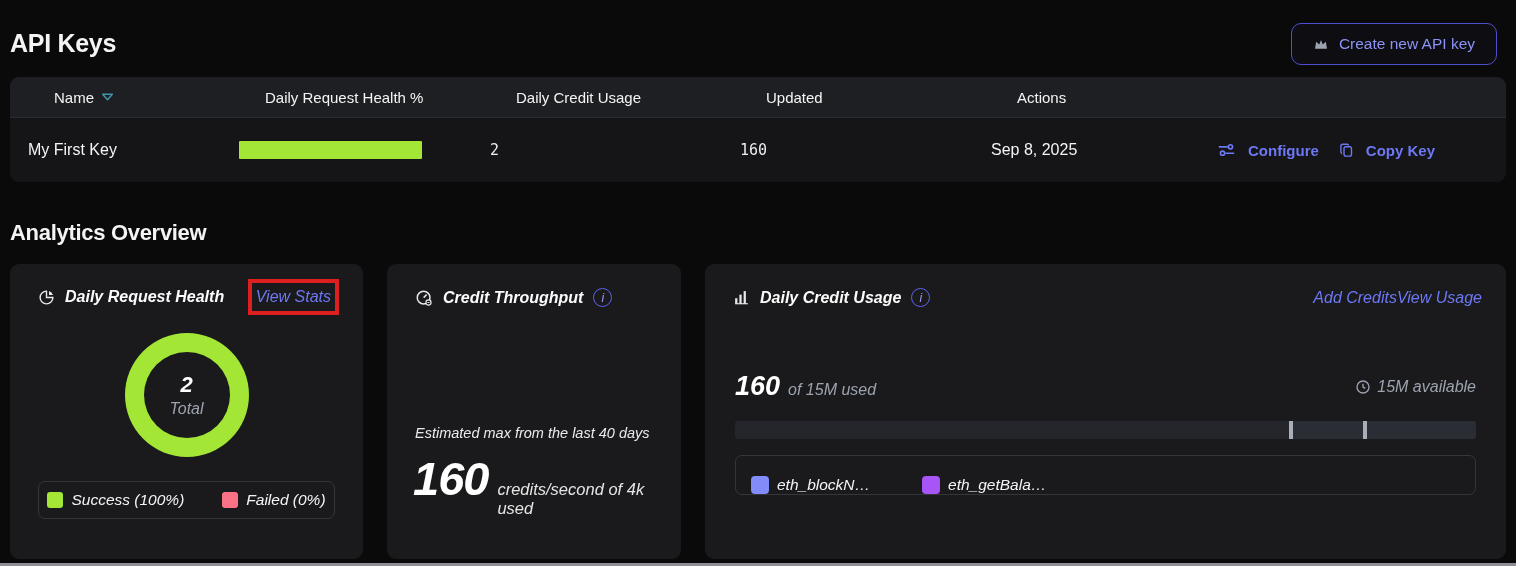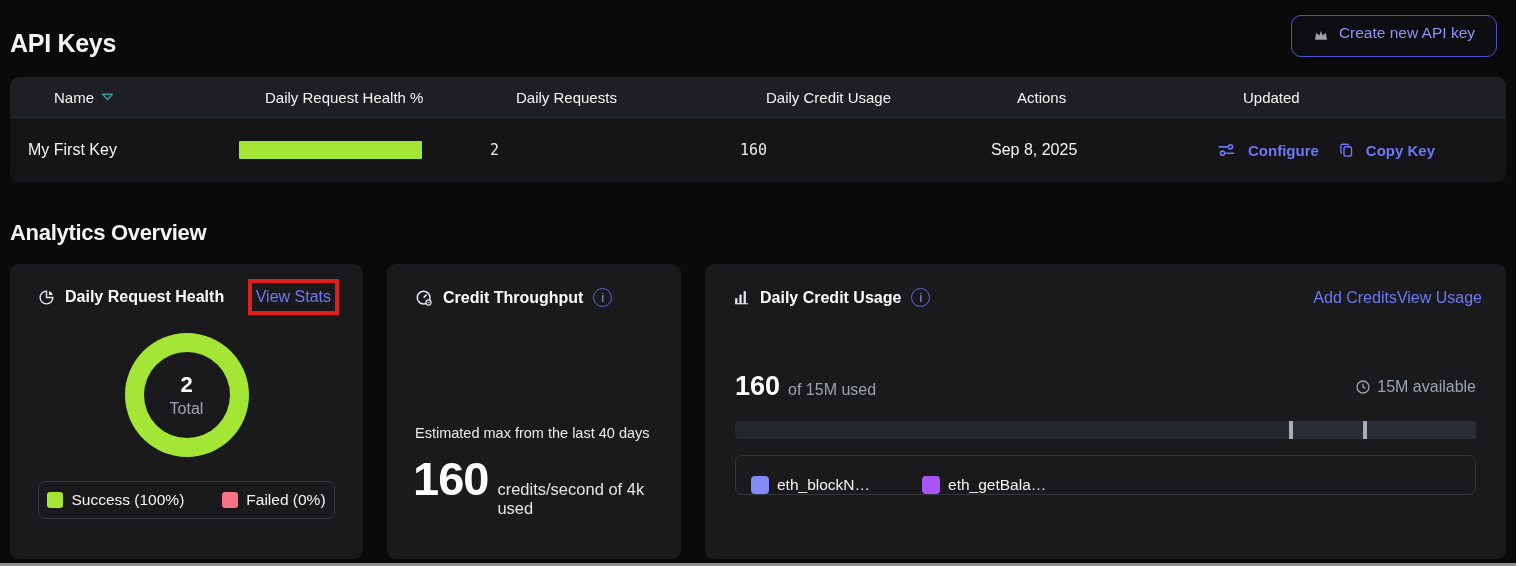--- a/index.html
+++ b/index.html
@@ -7,22 +7,22 @@
   body {
     background:#0a0a0b;
     font-family:"Liberation Sans", sans-serif;
     color:#f4f4f5;
     overflow:hidden;
     position:relative;
   }
   .topbar { position:relative; height:77px; }
   .page-title { position:absolute; left:10px; top:29px; font-size:25px; font-weight:bold; letter-spacing:-0.3px; }
   .create-btn {
-    position:absolute; right:19px; top:15px; height:42px;
-    display:flex; align-items:flex-end; gap:10px; padding:14px 21px;
+    position:absolute; right:19px; top:23px; height:42px;
+    display:flex; align-items:center; gap:10px; padding:4px 21px;
     background:rgba(20,20,30,.4); border:1px solid #4c50cf; border-radius:10px;
     color:#8b93f4; font-size:15.5px; font-weight:500; cursor:pointer;
     font-family:"Liberation Sans", sans-serif;
   }
   .crown { display:flex; align-items:center; color:#9ca3af; }
 
   
   .table { margin:0 10px; border-radius:9px; overflow:hidden; background:#151518; }
   .thead, .trow {
     display:grid; grid-template-columns:211px 251px 250px 251px 226px 1fr;
@@ -34,21 +34,21 @@
   .mono { font-family:"DejaVu Sans Mono", monospace; font-size:15px; color:#ececee; }
   .health-track { width:183px; height:18px; background:#24262c; border-radius:1px; overflow:hidden; }
   .health-fill { height:100%; background:#a3e635; }
   .actions { display:flex; align-items:center; gap:20px; }
   .action-link { display:flex; align-items:center; gap:12px; color:#6d78f5; font-size:15px; font-weight:700; cursor:pointer; text-decoration:none; }
 
   .section-title { margin:38px 0 18px 10px; font-size:22px; font-weight:bold; letter-spacing:-0.3px; }
 
   
   .cards { display:flex; gap:24px; margin:0 10px; }
-  .card { background:#1a1a1c; border-radius:9px; height:295px; position:relative; }
+  .card { background:#1a1a1c; border-radius:9px; height:295px; position:relative;font-style:italic; }
   .card1 { width:353px; }
   .card2 { width:294px; }
   .card3 { flex:1; }
   .card-header { display:flex; align-items:center; gap:10px; padding:24px 24px 0 28px; }
   .card1 .card-header { padding-top:15px; }
   .card-title { font-size:16px; font-weight:bold; color:#fbfbfc; }
   .hdr-icon { display:flex; align-items:center; color:#e5e7eb; }
   .info-icon {
     width:19px; height:19px; border-radius:50%; border:1.5px solid #5a64ee;
     color:#99a0f6; font-size:12px; display:grid; place-items:center; line-height:1; cursor:pointer;
@@ -110,24 +110,23 @@
   <div class="thead">
     <div class="th">
       <span>Name</span>
       <span style="display:flex;">
         <svg width="13" height="10" viewBox="0 0 24 18" fill="none" stroke="#3f96a8" stroke-width="2.6" stroke-linejoin="round">
             <path d="M3 4 L12 14 L21 4 Z"></path>
           </svg>
       </span>
     </div>
     <div class="th">Daily Request Health %</div>
-    <div class="th">Daily Requests</div>
     <div class="th">Daily Credit Usage</div>
+    <div class="th">Updated</div>
     <div class="th">Actions</div>
-    <div class="th">Updated</div>
   </div>
   <div class="trow">
     <div>My First Key</div>
     <div>
       <div class="health-track">
         <div class="health-fill" style="width: 100%;"></div>
       </div>
     </div>
     <div class="mono">2</div>
     <div class="mono">160</div>

